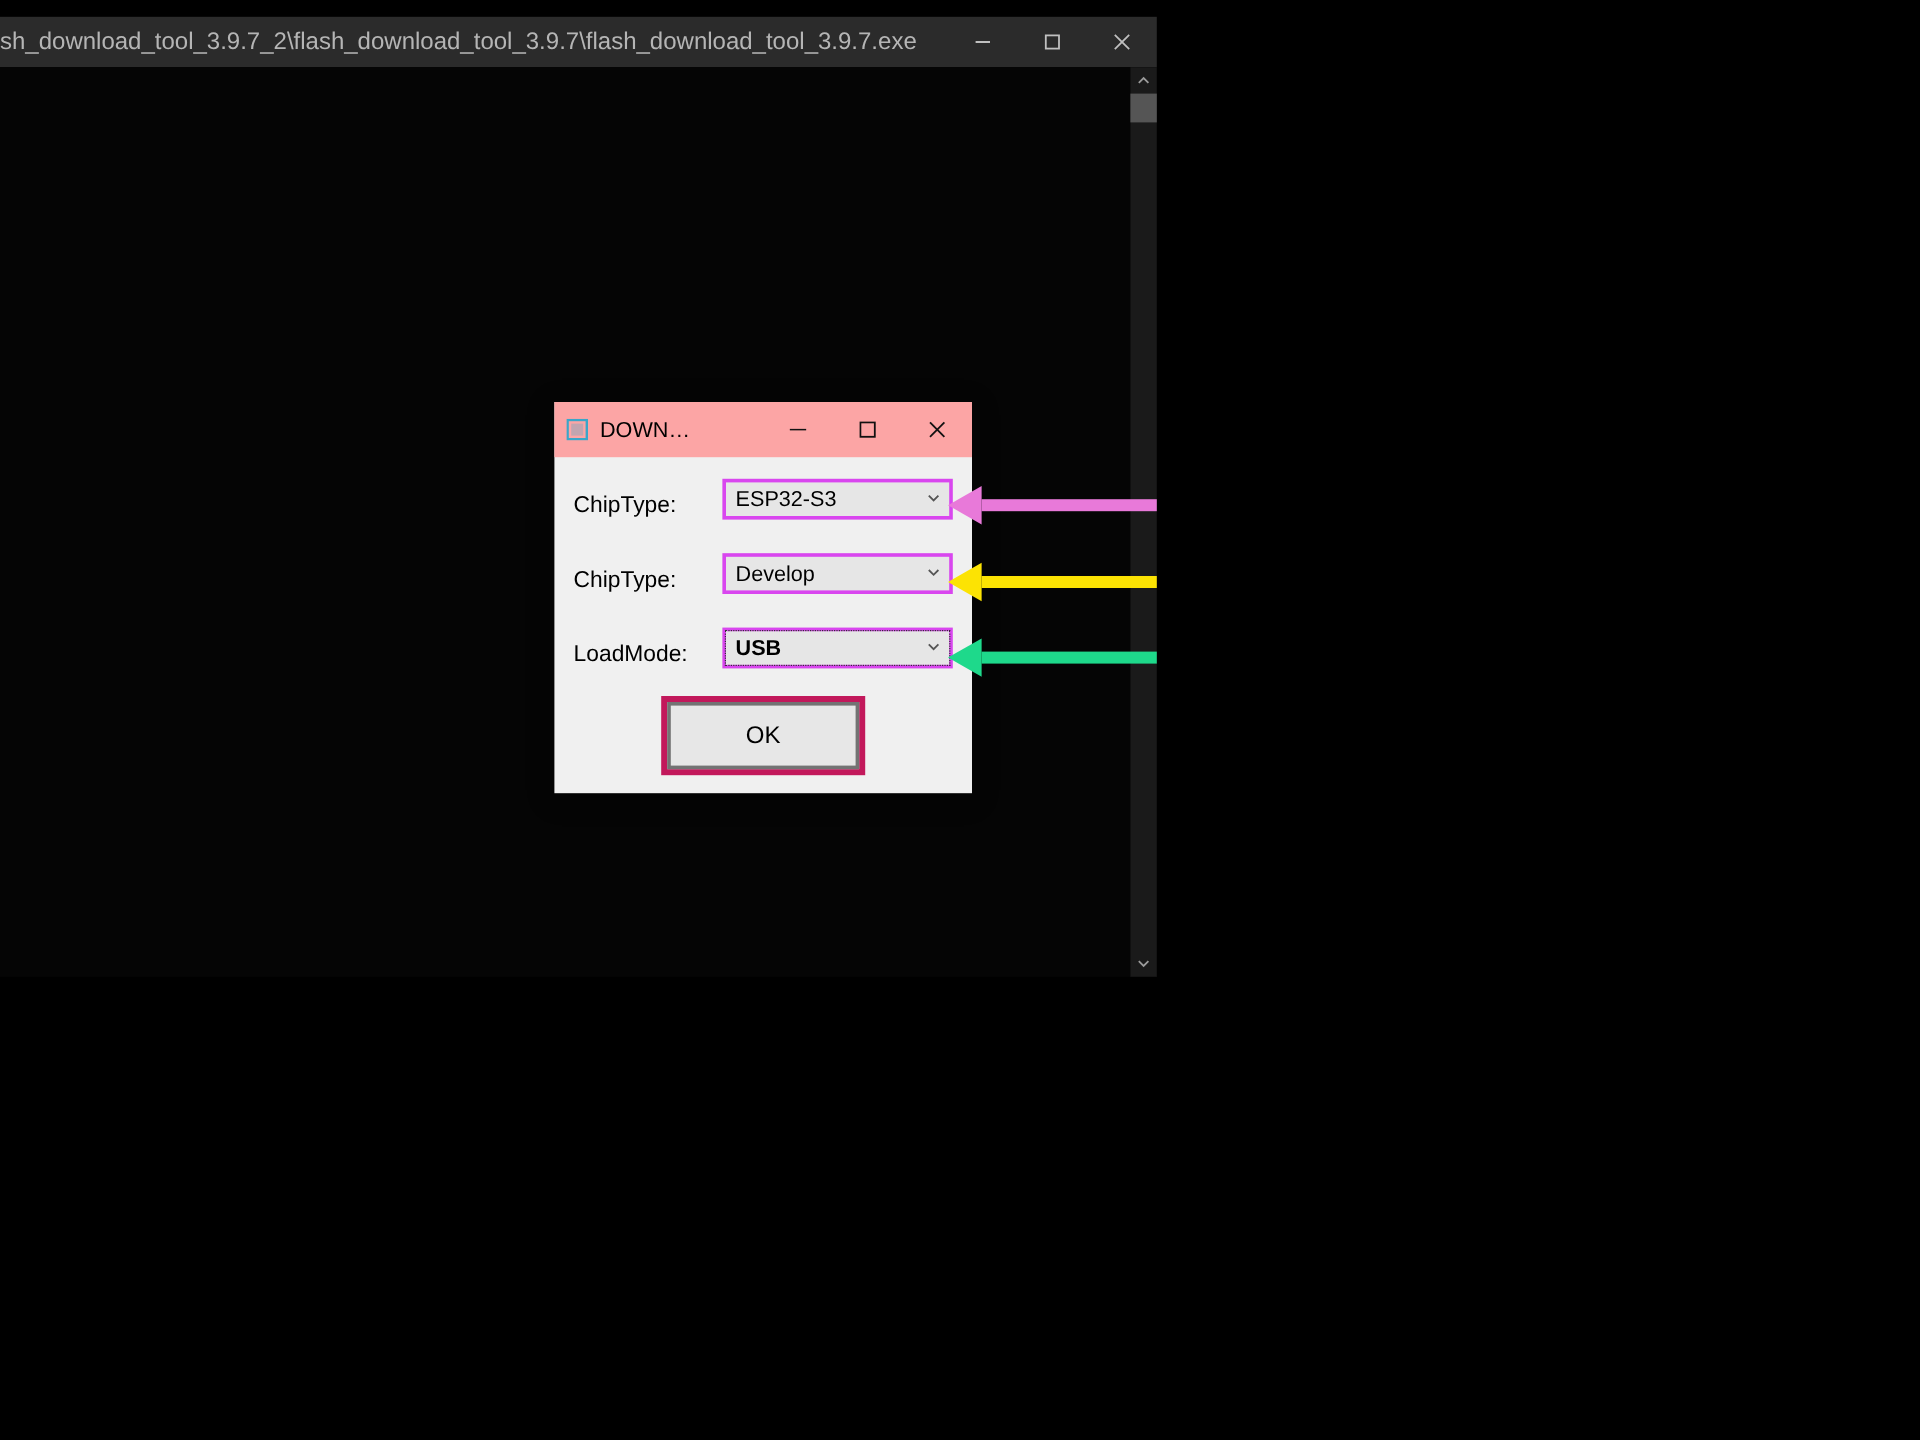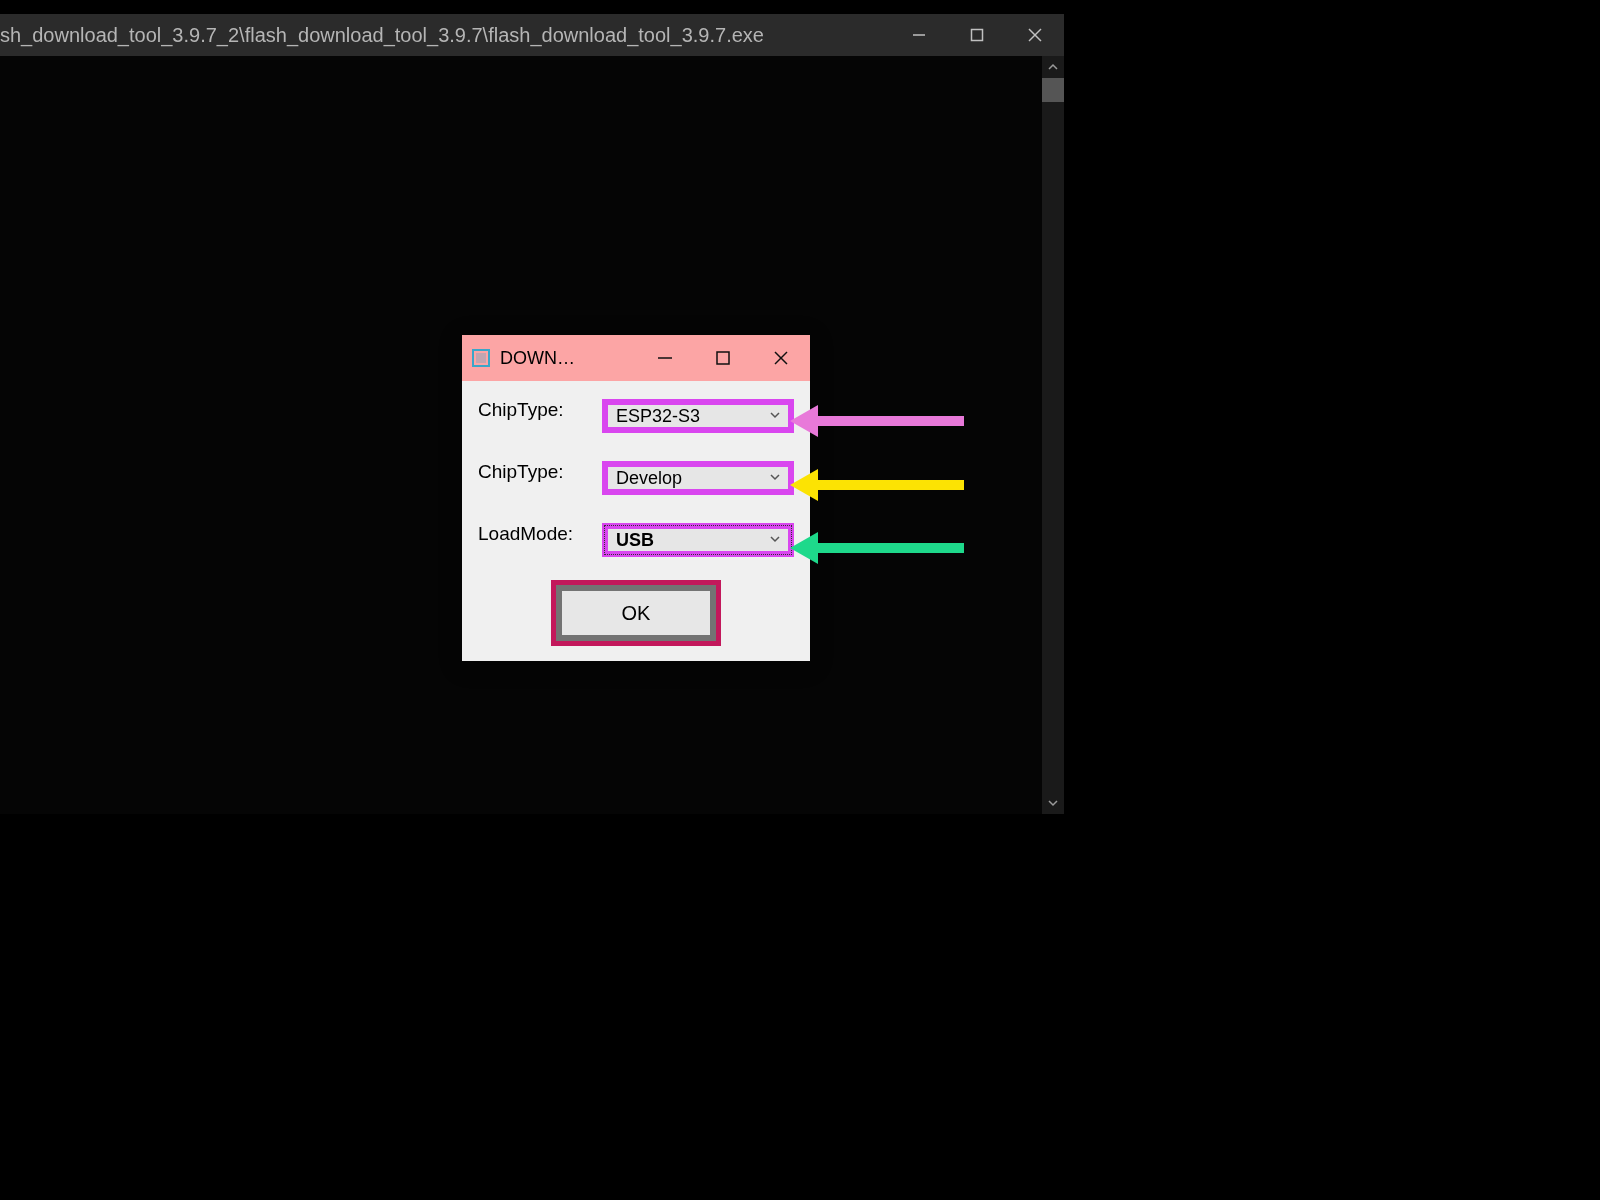--- a/index.html
+++ b/index.html
@@ -9,21 +9,21 @@
       background: #000;
       font-family: "Segoe UI", Arial, sans-serif;
       overflow: hidden;
       position: relative;
     }
     
     .main-window {
       position: absolute;
       top: 14px;
       left: 0;
-      width: 1064px;
+      width: 964px;
       height: 800px;
       background: #000;
     }
     .titlebar {
       height: 42px;
       background: #2b2b2b;
       display: flex;
       align-items: center;
       color: #b5b5b5;
       font-size: 20px;
@@ -121,34 +121,34 @@
       width: 58px;
       height: 46px;
       display:flex;align-items:center;justify-content:center;
       color:#111;
     }
     .dialog-body {
       padding: 18px 16px 20px 16px;
     }
     .row {
       display: flex;
-      align-items: flex-start;
+      align-items: flex-end;
       margin-bottom: 28px;
     }
     .row:last-of-type { margin-bottom: 22px;}
     .row-label {
       width: 124px;
       font-size: 19px;
       color: #000;
     }
     .combo {
       flex: 1;
       height: 34px;
       background: #e6e6e6;
-      border: 6px solid #d946ef;
+      border: 3px solid #d946ef;
       display: flex;
       align-items: center;
       padding: 0 6px 0 8px;
       font-size: 18px;
       color:#000;
       position: relative;
     }
     .combo.focused {
       outline: 1px dotted #333;
       outline-offset: -3px;
@@ -159,21 +159,21 @@
       color:#555;
     }
     .ok-row {
       display:flex;
       justify-content:center;
     }
     .ok-button {
       width: 160px;
       height: 56px;
       background: #e7e7e7;
-      border: 6px solid #737373;
+      border: 3px solid #737373;
       font-size: 20px;
       color:#000;
       display:flex;align-items:center;justify-content:center;
       box-shadow: 0 0 0 5px #c2185b;
     }
 
     
     .arrow {
       position: absolute;
       height: 14px;

